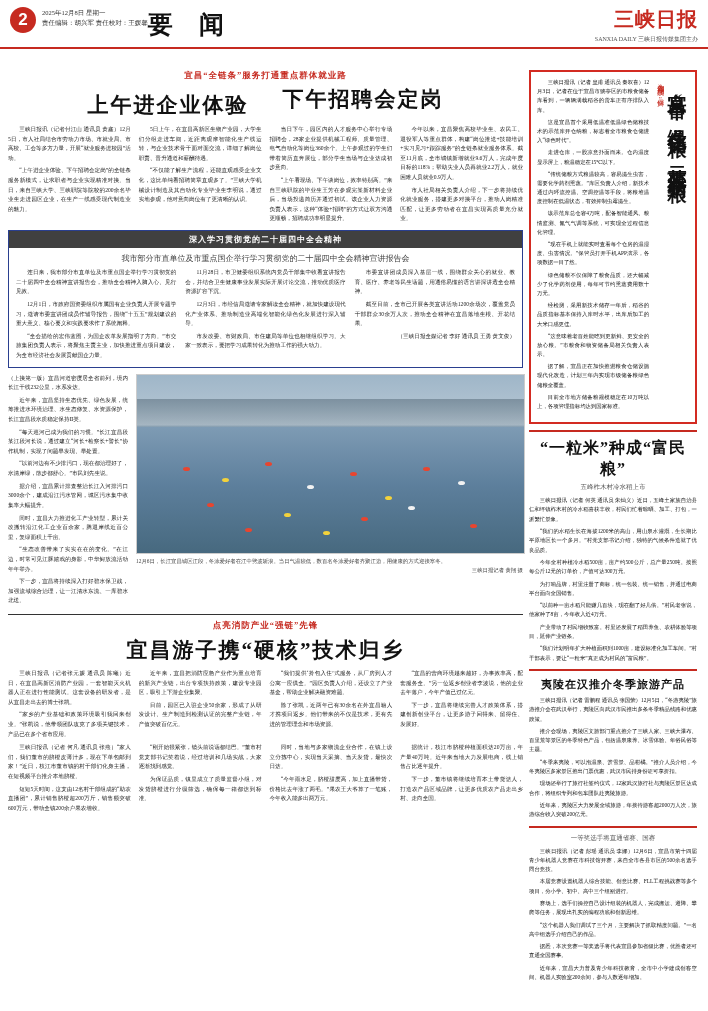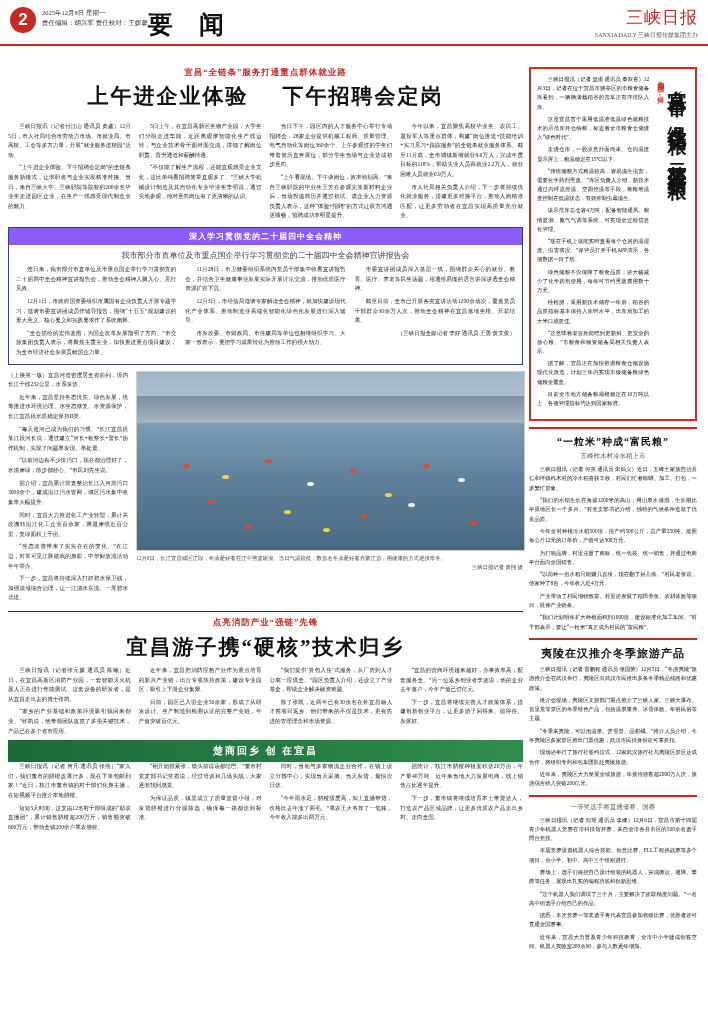--- a/index.html
+++ b/index.html
@@ -16,21 +16,21 @@
   .masthead{display:flex;align-items:flex-start;padding:6px 10px 3px 10px;border-bottom:2px solid #c62a20;}
   .page-num{
     width:26px;height:26px;border-radius:50%;background:#c62a20;color:#fff;
     font-size:17px;font-weight:700;display:flex;align-items:center;justify-content:center;
     font-family:"Liberation Sans",sans-serif;margin-top:1px;
   }
   .mast-meta{margin-left:6px;font-size:6.5px;line-height:1.55;color:#333;padding-top:2px;}
   .mast-center{flex:1;text-align:left;}
   .mast-center .t{font-size:25px;font-weight:700;letter-spacing:10px;color:#111;padding-top:2px;}
   .mast-right{text-align:right;min-width:120px;}
-  .mast-right .logo{font-size:17px;font-weight:400;color:#c62a20;letter-spacing:1px;}
+  .mast-right .logo{font-size:20px;font-weight:700;color:#c62a20;letter-spacing:1px;}
   .mast-right .sub{font-size:6px;color:#555;margin-top:2px;}
 
   
   .body{display:flex;padding:21px 8px 0 8px;}
   .left{width:515px;}
   .right{width:168px;margin-left:6px;}
 
   
   .kicker{font-size:8.5px;color:#c62a20;text-align:center;font-weight:700;letter-spacing:1px;}
   .headline{font-size:21px;font-weight:700;text-align:center;letter-spacing:2px;margin:4px 0 5px;}
@@ -39,21 +39,21 @@
   .rule{border:0;border-top:1px solid #333;margin:5px 0;}
 
   .cols3{column-count:3;column-gap:9px;}
   .cols4{column-count:4;column-gap:8px;}
   p.body-text{
     font-size:5.6px;line-height:1.72;text-align:justify;margin:0 0 3px;
     color:#222;text-indent:2em;
   }
   .boxed{border:1px solid #2a3f8f;padding:6px 7px;margin:6px 0;}
   .boxed .bar{
-    background:#8b5cf6;color:#fff;font-size:8px;font-weight:700;text-align:center;
+    background:#404040;color:#fff;font-size:8px;font-weight:700;text-align:center;
     padding:3px 0;letter-spacing:1px;margin:-6px -7px 5px -7px;
   }
 
   
   .redbox{border:2px solid #d32b22;padding:6px 6px 8px;}
   .vert-title{
     writing-mode:vertical-rl;text-orientation:upright;
     font-size:19px;font-weight:700;letter-spacing:3px;line-height:1.25;
     height:330px;margin:0 auto;
   }
@@ -77,21 +77,21 @@
   .photo .swimmer.y{background:#f3d23b;}
   .photo .swimmer.w{background:#f2f2f2;}
   .photo-cap{font-size:5.4px;color:#444;line-height:1.6;margin-top:3px;text-align:justify;}
   .photo-credit{font-size:5.4px;color:#444;text-align:right;margin-top:2px;}
   .green-strip{
     background:linear-gradient(90deg,#1b6b37,#2f8c4c);color:#fff;
     font-size:10px;font-weight:700;text-align:center;padding:4px 0;letter-spacing:2px;
   }
   .rline{border:0;border-top:2px solid #c62a20;margin:6px 0;}
   .rtitle{font-size:13px;font-weight:700;text-align:center;letter-spacing:1px;margin:4px 0 3px;}
-  .rtitle.lg{font-size:10px;}
+  .rtitle.lg{font-size:16px;}
   .rsub{font-size:6.5px;text-align:center;color:#555;margin-bottom:4px;}
   .rbody p{font-size:5.4px;line-height:1.72;text-align:justify;margin:0 0 3px;text-indent:2em;}
   .nowrap-title{font-size:11px;font-weight:700;text-align:center;letter-spacing:1px;}
 </style>
 </head>
 <body>
 
 <div class="page">
 
   <div class="masthead">
@@ -107,21 +107,21 @@
       <div class="logo">三峡日报</div>
       <div class="sub">SANXIA DAILY  三峡日报传媒集团主办</div>
     </div>
   </div>
 
   <div class="body">
 
     <div class="left">
 
       <div class="kicker">宜昌“全链条”服务打通重点群体就业路</div>
-      <div style="display:flex;justify-content:center;gap:34px;">
+      <div style="display:flex;justify-content:center;gap:34px;align-items:flex-end;">
         <div class="headline" style="margin:3px 0 6px;">上午进企业体验</div>
         <div class="headline" style="margin:3px 0 12px;">下午招聘会定岗</div>
       </div>
 
       <div class="cols4">
         <p class="body-text">三峡日报讯（记者付江山  通讯员 黄鑫）12月5日，市人社局结合市劳动力市场、市就业局、市高校、工会等多方力量，开展“就业服务进校园”活动。</p>
         <p class="body-text">“上午进企业体验、下午招聘会定岗”的全链条服务新模式，让求职者与企业实现精准对接。当日，来自三峡大学、三峡职院等院校的200余名毕业生走进园区企业，在生产一线感受现代制造业的魅力。</p>
         <p class="body-text">5日上午，在宜昌高新区生物产业园，大学生们分组走进车间，近距离观摩智能化生产线运转，与企业技术骨干面对面交流，详细了解岗位职责、晋升通道和薪酬待遇。</p>
         <p class="body-text">“不仅能了解生产流程，还能直观感受企业文化，这比单纯看招聘简章直观多了。”三峡大学机械设计制造及其自动化专业毕业生李明说，通过实地参观，他对意向岗位有了更清晰的认识。</p>
         <p class="body-text">当日下午，园区内的人才服务中心举行专场招聘会，28家企业提供机械工程师、质量管理、电气自动化等岗位360余个。上午参观过的学生们带着简历直奔展位，部分学生当场与企业达成初步意向。</p>
@@ -192,21 +192,20 @@
           <p class="body-text">近年来，宜昌把消防应急产业作为重点培育的新兴产业链，出台专项扶持政策，建设专业园区，吸引上下游企业集聚。</p>
           <p class="body-text">目前，园区已入驻企业50余家，形成了从研发设计、生产制造到检测认证的完整产业链，年产值突破百亿元。</p>
           <p class="body-text">“我们提供‘拎包入住’式服务，从厂房到人才公寓一应俱全。”园区负责人介绍，还设立了产业基金，帮助企业解决融资难题。</p>
           <p class="body-text">除了张凯，近两年已有30余名在外宜昌籍人才携项目返乡。他们带来的不仅是技术，更有先进的管理理念和市场资源。</p>
           <p class="body-text">“宜昌的营商环境越来越好，办事效率高，配套服务全。”另一位返乡创业者李波说，他的企业去年落户，今年产值已过亿元。</p>
           <p class="body-text">下一步，宜昌将继续完善人才政策体系，搭建创新创业平台，让更多游子回得来、留得住、发展好。</p>
         </div>
       </div>
 
       <div style="margin-top:4px;">
-        <div class="green-strip">楚商回乡  创 在宜昌</div>
         <div class="cols4">
           <p class="body-text">三峡日报讯（记者 何凡 通讯员 张燕）“家人们，我们董市的脐橙皮薄汁多，现在下单包邮到家！”近日，枝江市董市镇的村干部们化身主播，在短视频平台推介本地脐橙。</p>
           <p class="body-text">短短5天时间，这支由12名村干部组成的“助农直播团”，累计销售脐橙超200万斤，销售额突破600万元，带动全镇200余户果农增收。</p>
           <p class="body-text">“刚开始很紧张，镜头前说话都结巴。”董市村党支部书记笑着说，经过培训和几场实战，大家逐渐找到感觉。</p>
           <p class="body-text">为保证品质，镇里成立了质量监督小组，对发货脐橙进行分级筛选，确保每一箱都达到标准。</p>
           <p class="body-text">同时，当地与多家物流企业合作，在镇上设立分拣中心，实现当天采摘、当天发货，最快次日达。</p>
           <p class="body-text">“今年雨水足，脐橙甜度高，加上直播带货，价格比去年涨了两毛。”果农王大爷算了一笔账，今年收入能多出两万元。</p>
           <p class="body-text">据统计，枝江市脐橙种植面积达20万亩，年产量40万吨。近年来当地大力发展电商，线上销售占比逐年提升。</p>
           <p class="body-text">下一步，董市镇将继续培育本土带货达人，打造农产品区域品牌，让更多优质农产品走出乡村、走向全国。</p>
         </div>

